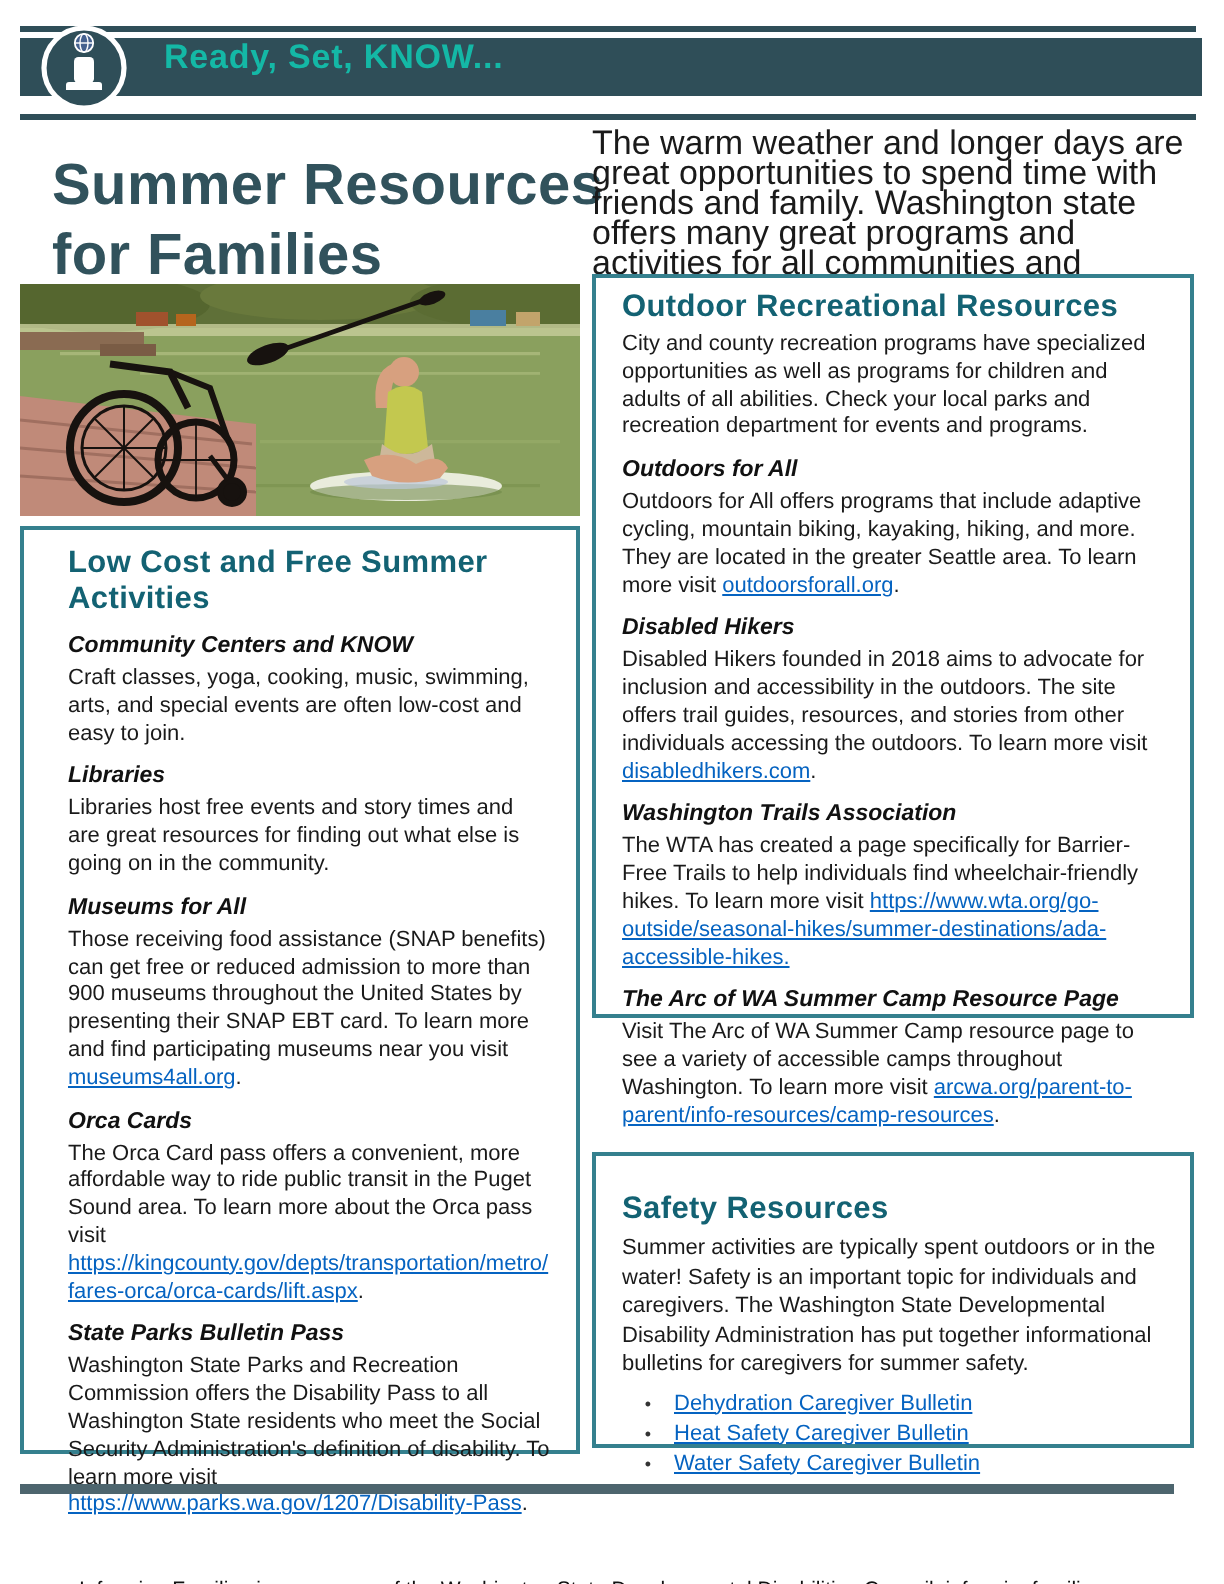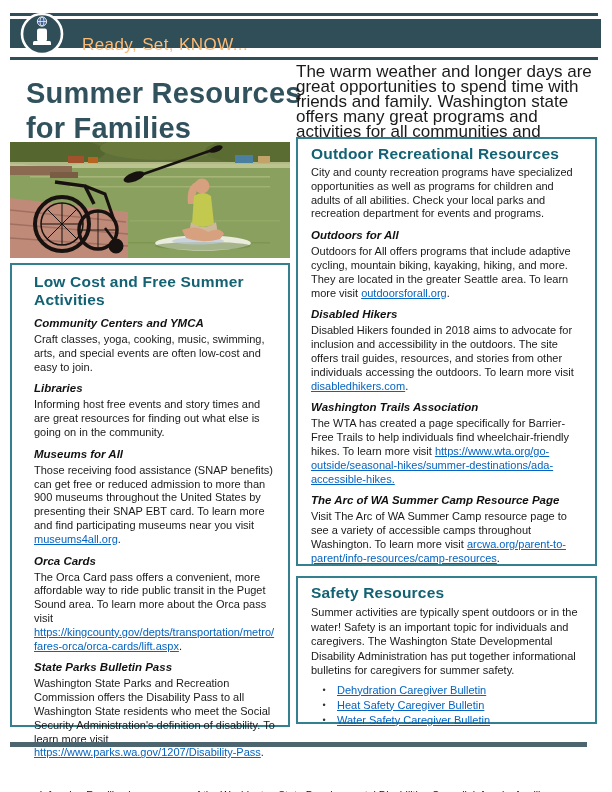--- a/index.html
+++ b/index.html
@@ -5,40 +5,40 @@
   html,body{margin:0;padding:0;background:#e8e8e8;}
   .page{
     position:relative;width:612px;height:792px;margin:0 auto;background:#ffffff;
     font-family:"Liberation Sans", sans-serif;color:#1a1a1a;overflow:hidden;
   }
   .rule{position:absolute;left:10px;width:588px;height:3px;background:#2f4e58;}
   .rule-top{top:13px;}
   .rule-bottom{top:57px;}
   .banner{position:absolute;left:10px;top:19px;width:591px;height:29px;background:#2f4e58;}
   .banner-title{
-    position:absolute;left:72px;top:16px;color:#fdba74;font-size:17px;font-weight:normal;
+    position:absolute;left:72px;top:0;color:#14b8a6;font-size:17px;font-weight:bold;
     letter-spacing:.4px;white-space:nowrap;
   }
   .logo-wrap{position:absolute;left:19px;top:11px;width:46px;height:46px;}
   .page-title{
     position:absolute;left:10px;top:60px;width:288px;margin:16px;
     color:#31525c;font-size:29px;line-height:35px;font-weight:bold;letter-spacing:.2px;
   }
   .intro{
     position:absolute;left:296px;top:64px;width:305px;margin:0;
     font-size:17px;line-height:15px;
   }
   .photo{position:absolute;left:10px;top:142px;width:280px;height:116px;}
   .box{
     position:absolute;border:2px solid #35808e;background:#ffffff;
     padding:8px 13px;box-sizing:border-box;
   }
   .box-left{left:10px;top:263px;width:280px;height:464px;padding-left:22px;}
-  .box-outdoor{left:296px;top:137px;width:301px;height:429px;padding-top:6px;}
-  .box-safety{left:296px;top:576px;width:301px;height:148px;padding-top:6px;}
+  .box-outdoor{left:296px;top:137px;width:301px;height:372px;padding-top:6px;}
+  .box-safety{left:296px;top:576px;width:301px;height:148px;padding-top:18px;}
   .box-heading{
     margin:0 0 3px 0;color:#136273;font-size:15.5px;font-weight:bold;letter-spacing:.2px;
   }
   .sub-heading{
     font-weight:bold;font-style:italic;font-size:11.5px;margin:8px 0 4px 0;color:#111111;
   }
   .body-text{margin:0 0 5px 0;font-size:11px;line-height:13.8px;}
   .link{color:#0563c1;text-decoration:underline;overflow-wrap:anywhere;cursor:pointer;}
   .bullet-list{list-style:none;margin:2px 0 0 0;padding:0;}
   .bullet-list li{display:flex;font-size:11px;line-height:15px;}
@@ -140,24 +140,24 @@
         <path d="M184 54 Q193 48 201 54 L204 82 Q192 88 182 82 Z" fill="#c3c84f"></path>
         <path d="M181 80 Q193 90 206 80 L208 92 Q192 99 179 92 Z" fill="#cdb89a"></path>
         <path d="M172 88 Q186 82 198 90 Q210 84 214 92 L210 97 Q192 102 176 96 Z" fill="#d7a07f"></path>
       </g>
     </svg>
   </div>
 
   <div class="box box-left">
     <h2 class="box-heading">Low Cost and Free Summer Activities</h2>
     <div>
-        <div class="sub-heading">Community Centers and YMCA</div>
+        <div class="sub-heading">Community Centers and KNOW</div>
         <p class="body-text">Craft classes, yoga, cooking, music, swimming, arts, and special events are often low-cost and easy to join.</p>
         <div class="sub-heading">Libraries</div>
-        <p class="body-text">Informing host free events and story times and are great resources for finding out what else is going on in the community.</p>
+        <p class="body-text">Libraries host free events and story times and are great resources for finding out what else is going on in the community.</p>
         <div class="sub-heading">Museums for All</div>
         <p class="body-text">Those receiving food assistance (SNAP benefits) can get free or reduced admission to more than 900 museums throughout the United States by presenting their SNAP EBT card. To learn more and find participating museums near you visit <a class="link" href="#">museums4all.org</a>.</p>
         <div class="sub-heading">Orca Cards</div>
         <p class="body-text">The Orca Card pass offers a convenient, more affordable way to ride public transit in the Puget Sound area. To learn more about the Orca pass visit <a class="link" href="#">https://kingcounty.gov/depts/transportation/metro/fares-orca/orca-cards/lift.aspx</a>.</p>
         <div class="sub-heading">State Parks Bulletin Pass</div>
         <p class="body-text">Washington State Parks and Recreation Commission offers the Disability Pass to all Washington State residents who meet the Social Security Administration's definition of disability. To learn more visit <a class="link" href="#">https://www.parks.wa.gov/1207/Disability-Pass</a>.</p>
       </div>
   </div>
 
   <div class="box box-outdoor">

